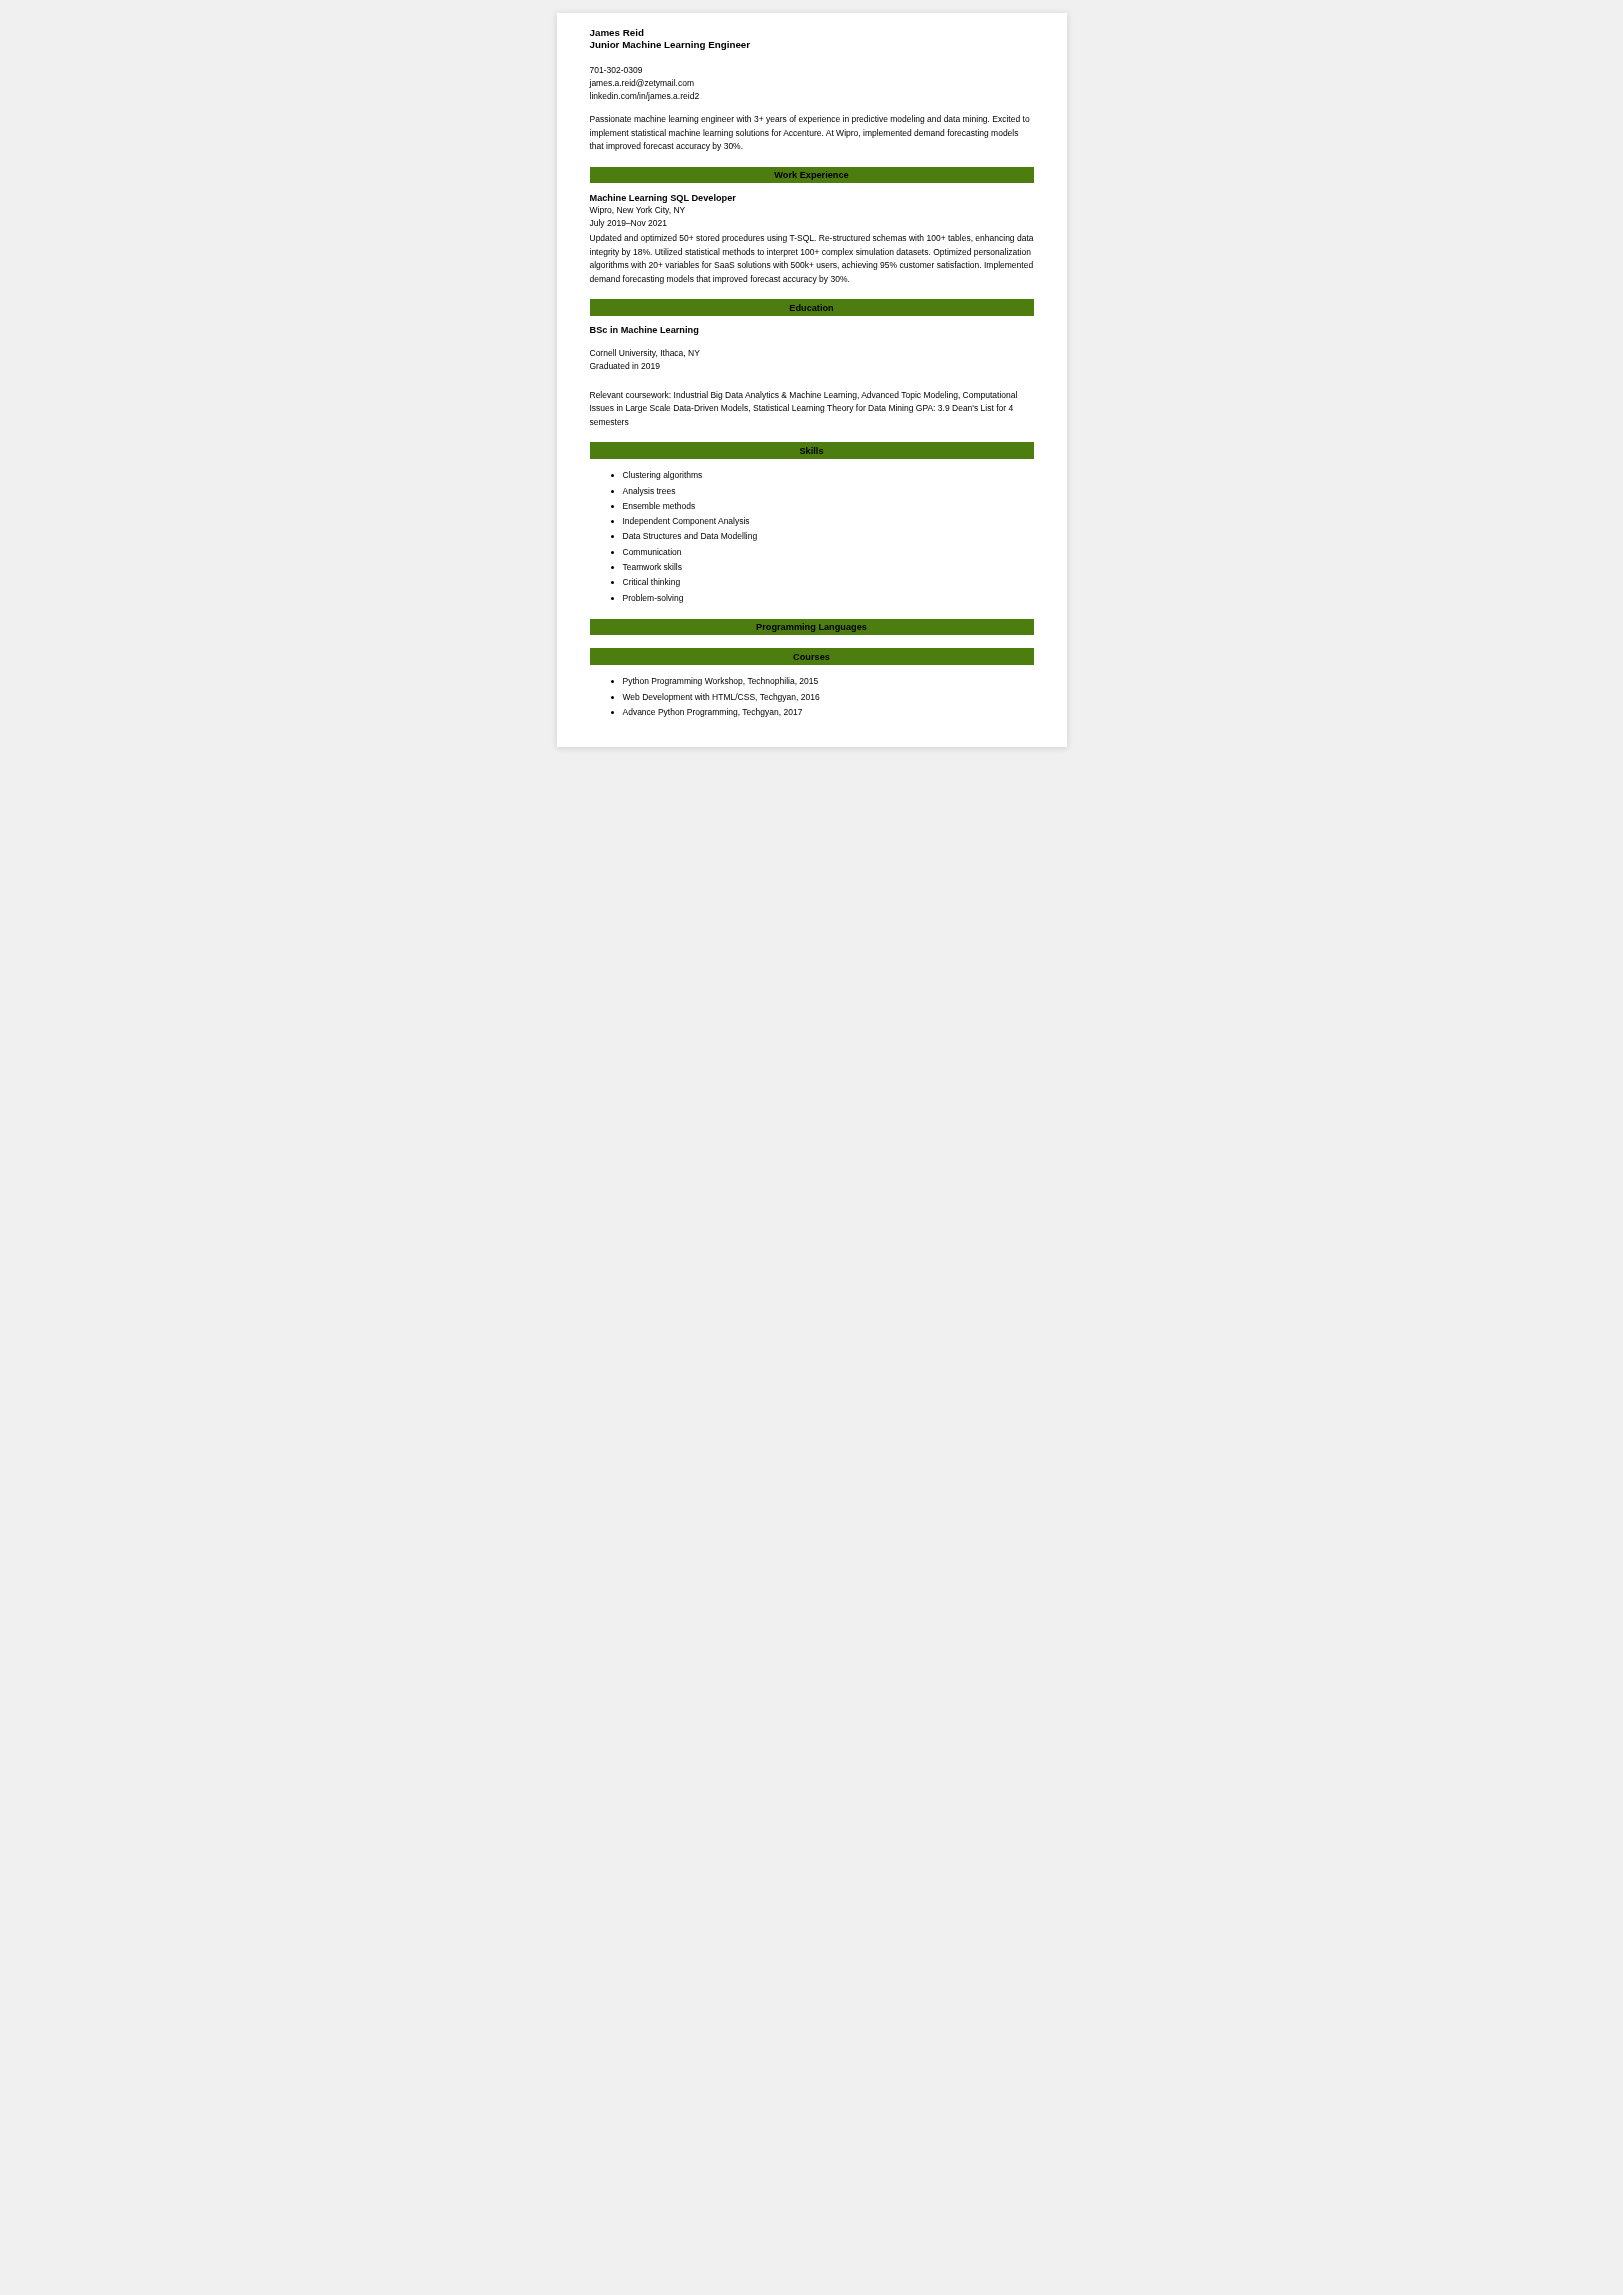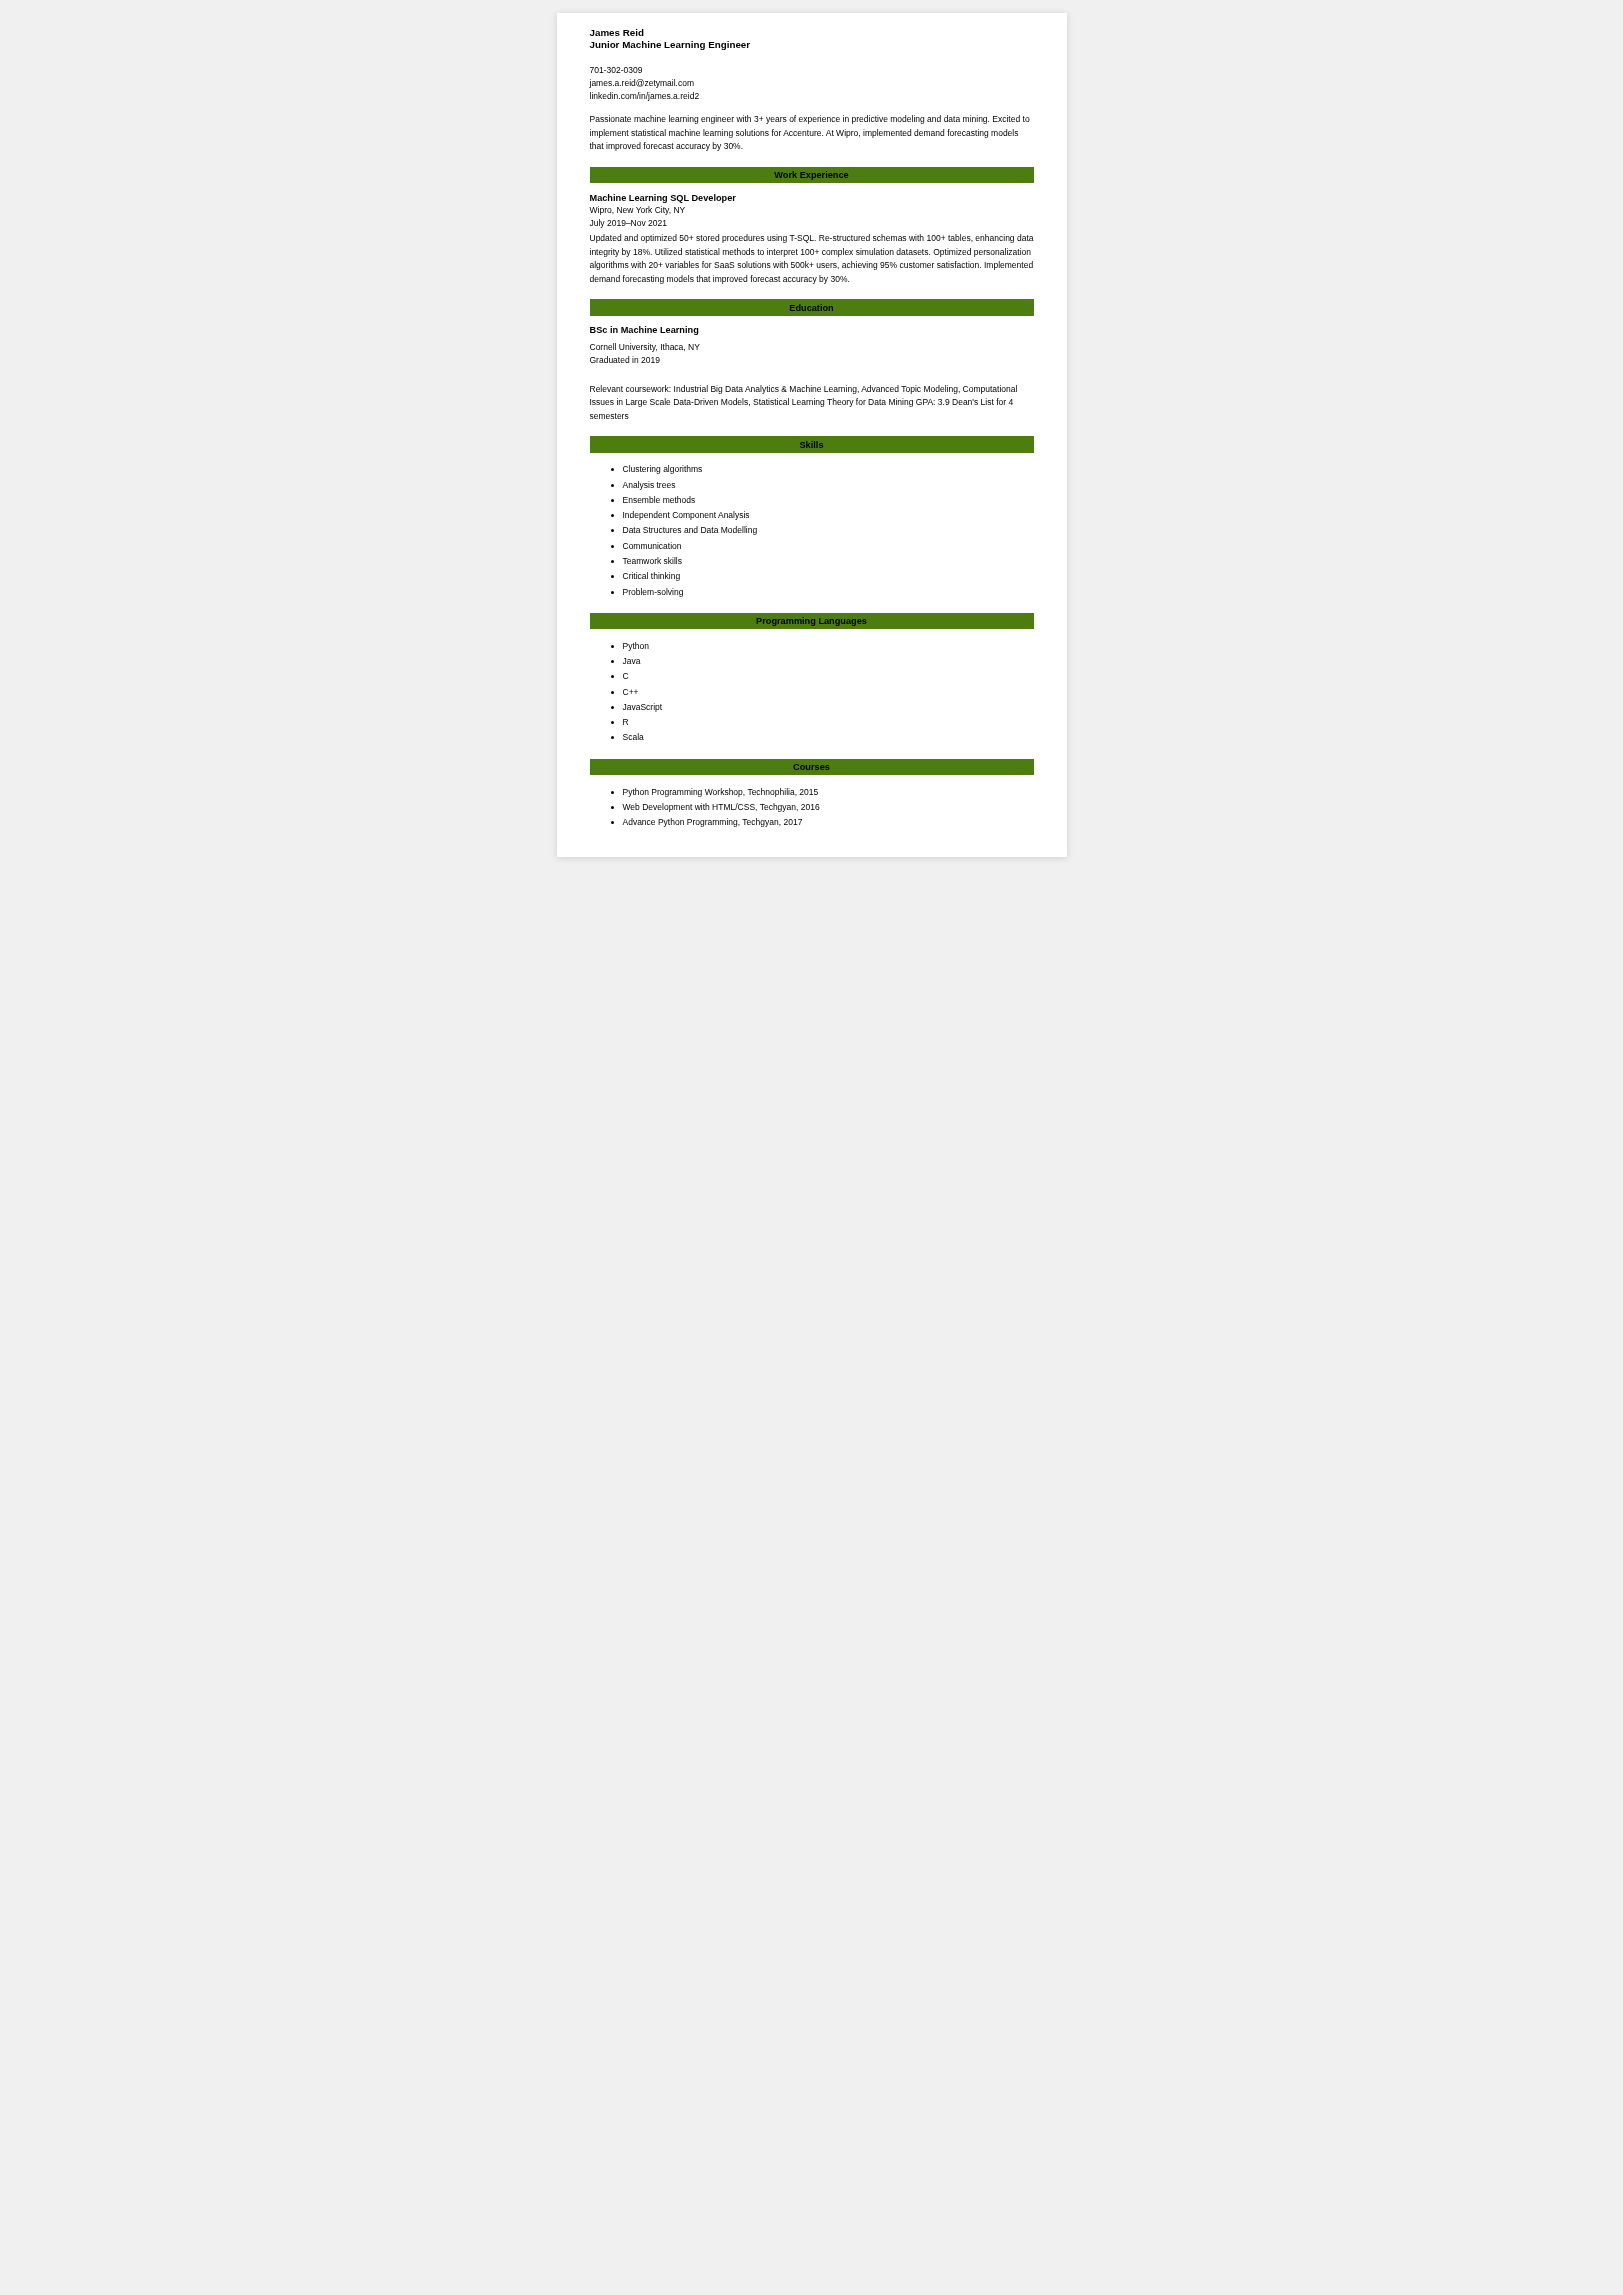--- a/index.html
+++ b/index.html
@@ -86,21 +86,21 @@
       font-size: 8.5px;
       color: #000;
       line-height: 1.6;
       margin-top: 2.6px;
     }
 
     .edu-degree {
       font-size: 9.2px;
       font-weight: bold;
       color: #000;
-      margin-bottom: 6px;
+      margin-bottom: 12px;
     }
 
     .edu-details {
       font-size: 8.5px;
       color: #000;
       line-height: 1.5;
     }
 
     .edu-coursework {
       font-size: 8.5px;
@@ -182,30 +182,20 @@
         <li>Data Structures and Data Modelling</li>
         <li>Communication</li>
         <li>Teamwork skills</li>
         <li>Critical thinking</li>
         <li>Problem-solving</li>
       </ul>
   </div>
 
   <div class="section">
     <div class="section-header">Programming Languages</div>
-    <ul class="skills-list">
-
-    <li>Python</li>
-        <li>Java</li>
-        <li>C</li>
-        <li>C++</li>
-        <li>JavaScript</li>
-        <li>R</li>
-        <li>Scala</li>
-      </ul>
   </div>
 
   <div class="section">
     <div class="section-header">Courses</div>
     <ul class="courses-list">
 
     <li>Python Programming Workshop, Technophilia, 2015</li>
         <li>Web Development with HTML/CSS, Techgyan, 2016</li>
         <li>Advance Python Programming, Techgyan, 2017</li>
       </ul>

